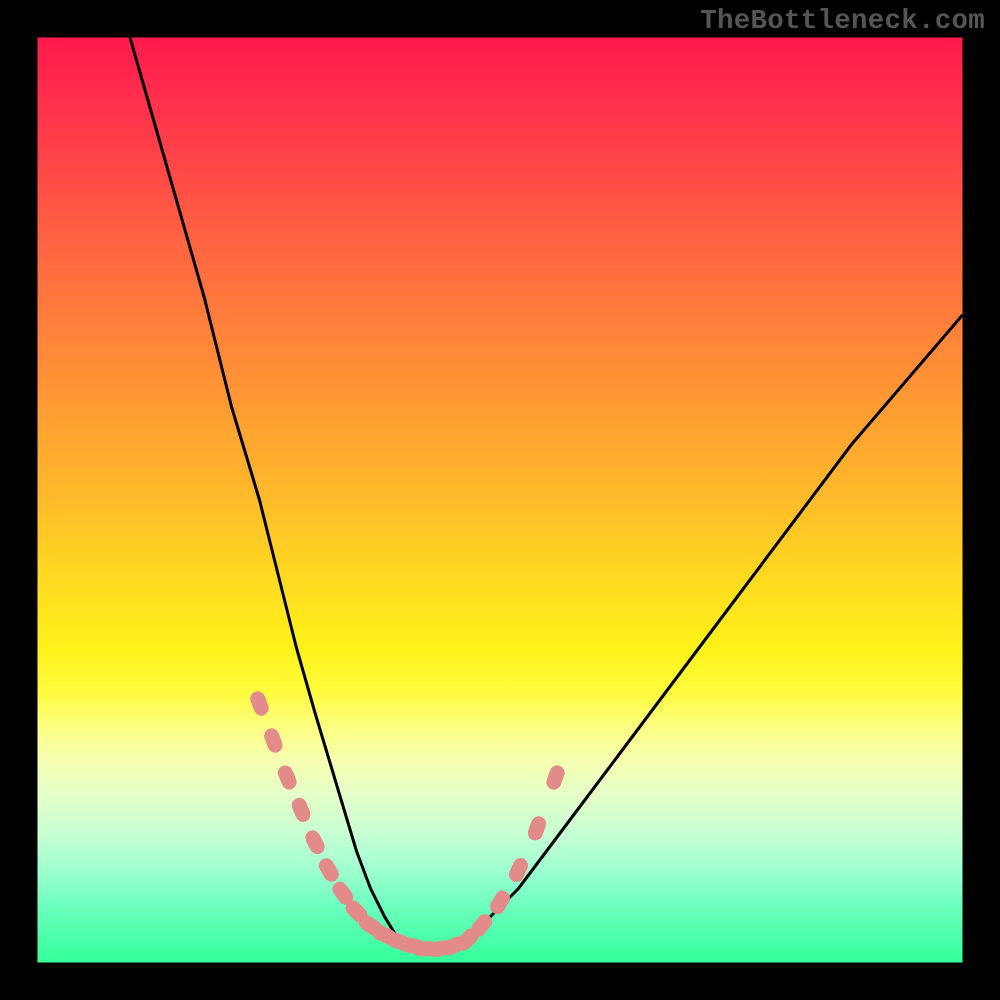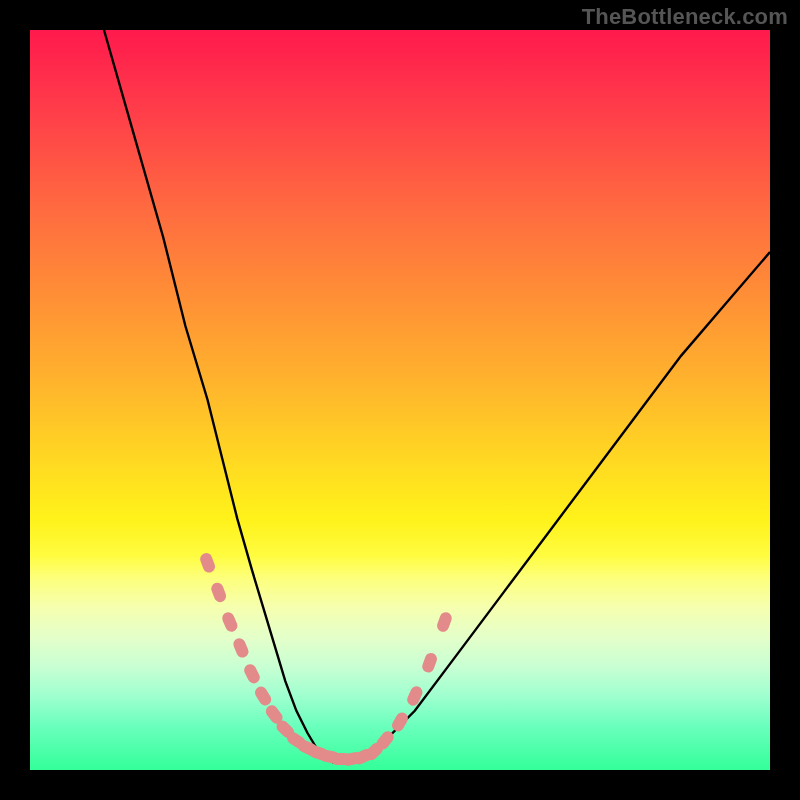--- a/index.html
+++ b/index.html
@@ -9,20 +9,21 @@
     height: 800px;
     background: #000;
     overflow: hidden;
     font-family: Arial, Helvetica, sans-serif;
   }
   .frame {
     position: relative;
     width: 800px;
     height: 800px;
     background: #000;
+    font-family: Liberation Mono, monospace;
   }
   .watermark {
     position: absolute;
     top: 4px;
     right: 12px;
     color: #555;
     font-size: 22px;
     font-weight: 600;
     letter-spacing: 0.2px;
     z-index: 50;

